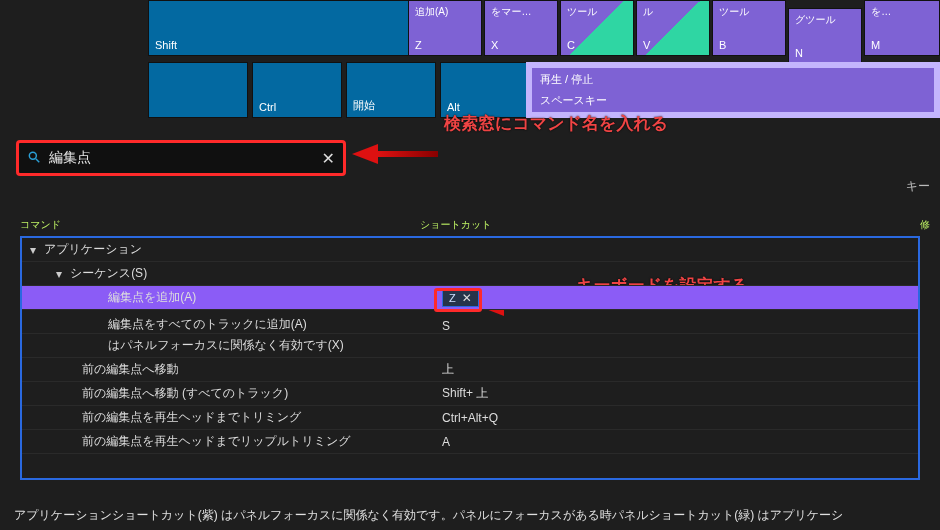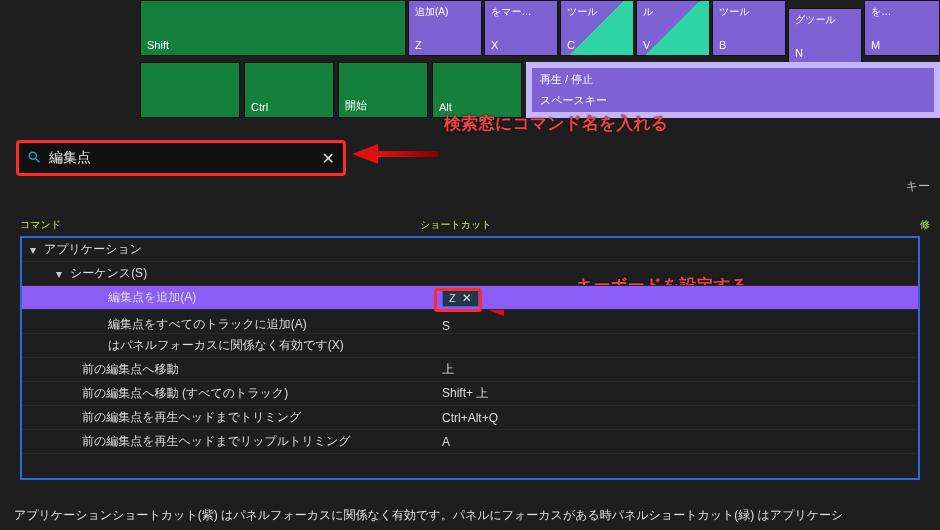--- a/index.html
+++ b/index.html
@@ -22,21 +22,21 @@
     height: 130px;
   }
   .keycap {
     position: absolute;
     border: 1px solid #111;
     font-size: 11px;
     color: #fff;
   }
   .keycap .top-lbl { position: absolute; top: 4px; left: 6px; font-size: 10px; white-space: nowrap; }
   .keycap .bot-lbl { position: absolute; bottom: 4px; left: 6px; font-size: 11px; }
-  .k-grey { background: #15803d; }
+  .k-grey { background: #0369a1; margin-left: 8px; }
   .k-purple { background: #7e62d4; }
   .k-green-tri { background: linear-gradient(135deg, #7e62d4 0 50%, #2fd6a3 50% 100%); }
   .spacebar {
     position: absolute;
     left: 526px;
     top: 62px;
     width: 414px;
     height: 56px;
     background: #7e62d4;
     border: 6px solid #c4b5fd;

